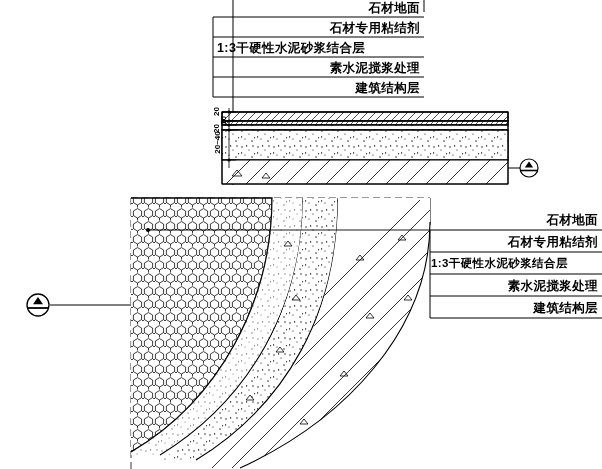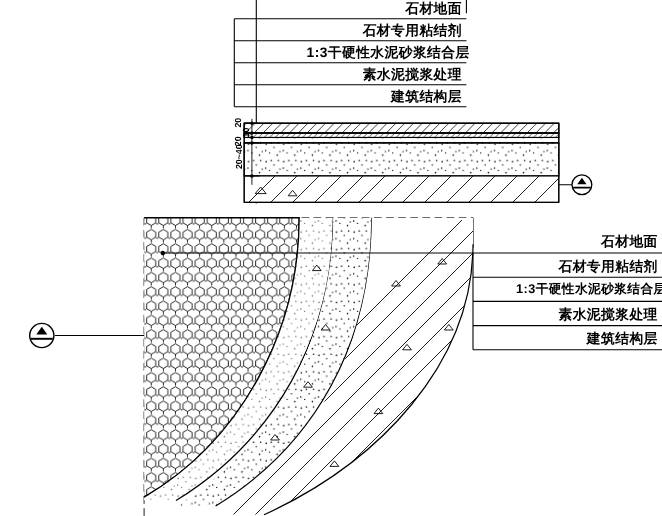--- a/index.html
+++ b/index.html
@@ -4,21 +4,21 @@
 <style>
   html,body{margin:0;padding:0;background:#ffffff;}
   body{width:602px;height:469px;position:relative;overflow:hidden;
        font-family:"Liberation Sans","DejaVu Sans",sans-serif;color:#000;}
   #stage{position:absolute;left:0;top:0;width:602px;height:469px;}
   svg{position:absolute;left:0;top:0;}
 
   .lbl{position:absolute;font-weight:bold;font-size:12.5px;line-height:1;
        white-space:nowrap;letter-spacing:0.4px;color:#000;}
   .lbl.r{text-align:right;}
-  .lbl.l{text-align:right;}
+  .lbl.l{text-align:left;}
 
   .dim{position:absolute;font-size:8px;font-weight:bold;white-space:nowrap;
        transform-origin:center center;}
 </style>
 </head>
 <body>
 
 <div id="stage">
 
 <svg width="602" height="469" viewBox="0 0 602 469">

